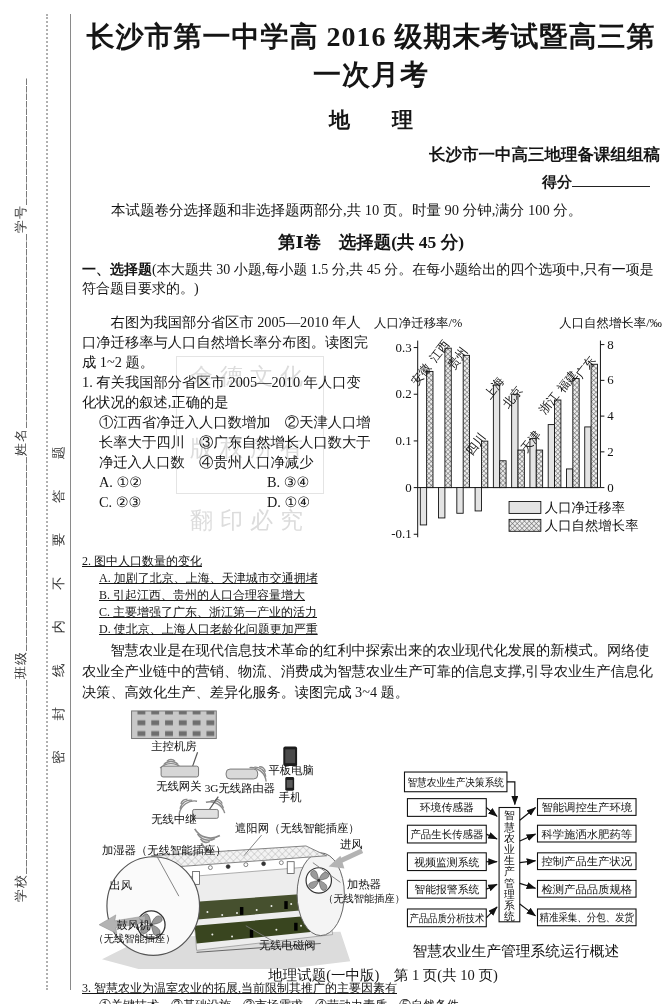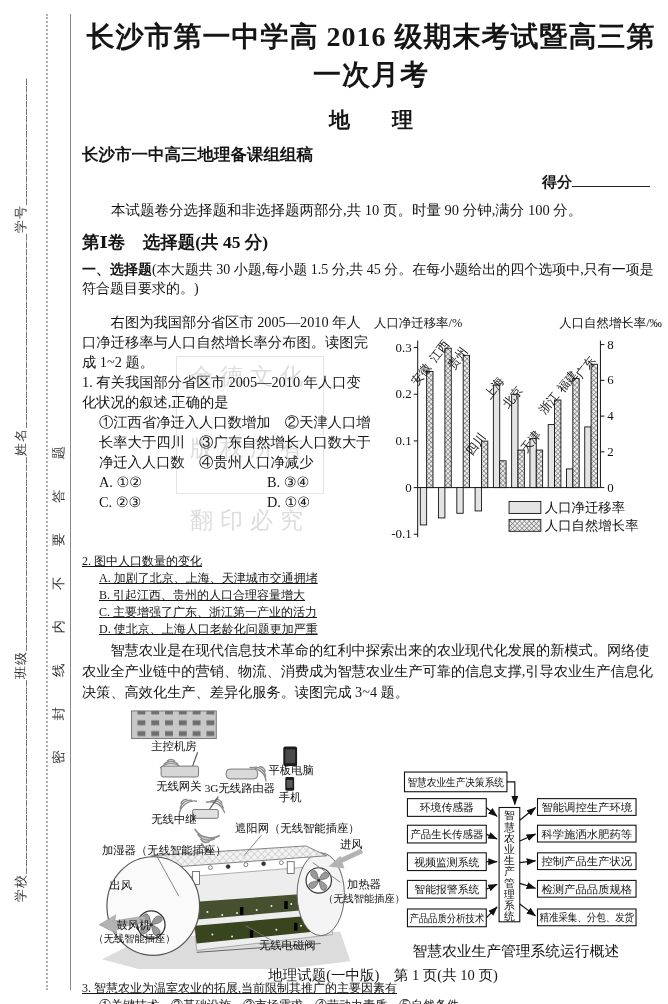--- a/index.html
+++ b/index.html
@@ -9,25 +9,25 @@
   .vline-dotted{position:absolute;left:46px;top:14px;height:976px;width:0;border-left:2px dotted #b0b0b0;}
   .v-text{position:absolute;transform:rotate(-90deg);transform-origin:left top;white-space:nowrap;color:#333;}
   .v-fields{left:12px;top:902px;font-size:13px;letter-spacing:1px;}
   .v-seal{left:50px;top:764px;font-size:13.5px;letter-spacing:30px;}
   .watermark{position:absolute;left:176px;top:356px;width:146px;height:128px;border:1px solid #e4e4e4;
              color:#dcdcdc;font-size:23px;letter-spacing:7px;text-align:center;z-index:0;
              display:flex;flex-direction:column;justify-content:space-between;padding:4px 0;gap:41px;}
   .content{position:absolute;left:82px;top:0;width:578px;z-index:1;}
   .title{margin:18px 0 0 0;text-align:center;font-size:28px;font-weight:bold;letter-spacing:1px;}
   .subject{margin:12px 0 0 0;text-align:center;font-size:21px;font-weight:bold;}
-  .compiler{margin:10px 0 0 0;text-align:left;font-size:16.5px;font-weight:bold;}
+  .compiler{margin:10px 0 0 0;text-align:right;font-size:16.5px;font-weight:bold;}
   .score-row{margin:6px 0 0 460px;font-size:15px;font-weight:bold;}
   .score-line{display:inline-block;width:78px;border-bottom:1.2px solid #222;height:14px;}
   .intro{margin:9px 0 0 0;font-size:14.5px;line-height:1.35;text-indent:2em;}
-  .part-heading{margin:9px 0 6px 0;font-size:17.5px;font-weight:bold;}
+  .part-heading{margin:9px 0 6px 0;text-align:center;font-size:17.5px;font-weight:bold;}
   .section-note{margin:4px 0 8px 0;font-size:14px;line-height:1.38;}
   .two-col{display:flex;margin-top:14px;}
   .left-col{width:292px;font-size:14.3px;line-height:1.4;}
   .qintro{text-indent:2em;margin:0;}
   .qline{display:block;}
   .qindent{padding-left:17px;}
   .opts2{display:grid;grid-template-columns:168px auto;padding-left:17px;}
   .chart-wrap{width:286px;margin-left:0;}
   .q-block{font-size:12px;line-height:1.42;margin-top:1px;text-decoration:underline;}
   .smartpara{margin:2px 0 0 0;font-size:14.2px;line-height:1.48;text-indent:2em;}

